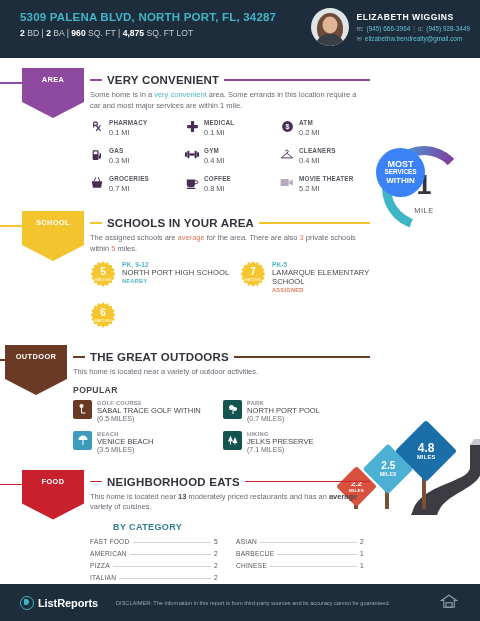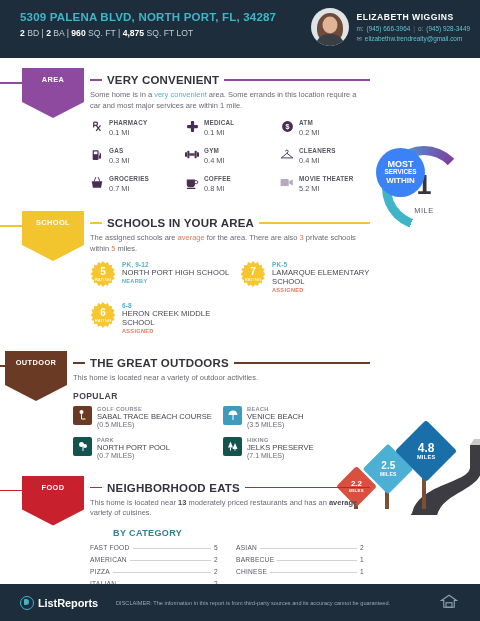--- a/index.html
+++ b/index.html
@@ -368,25 +368,20 @@
               <div class="nm">LAMARQUE ELEMENTARY SCHOOL</div>
               <div class="tag tag-assigned">ASSIGNED</div>
             </div>
           </div>
 
           <div class="school">
             <div class="star">
               <div class="n">6</div>
               <div class="r">RATING</div>
             </div>
-            <div class="sinfo">
-              <div class="grade">6-8</div>
-              <div class="nm">HERON CREEK MIDDLE SCHOOL</div>
-              <div class="tag tag-assigned">ASSIGNED</div>
-            </div>
           </div>
 
         </div>
       </div>
     </div>
 
     <div class="roadwrap">
       <svg class="rd" viewBox="0 0 140 92">
         <path d="M56 92 L86 92 C86 60 132 62 132 36 L132 14 L120 14 L120 36 C120 52 70 52 62 82 Z" fill="#3c3c42"></path>
         <path d="M120 14 L132 14 L136 8 L124 8 Z" fill="#c7c9cc"></path>
@@ -447,51 +442,51 @@
 
           <div class="out">
             <div class="osq" style="background:#6b3a24;">
               <svg width="12" height="12" viewBox="0 0 24 24" fill="#fff">
                   <circle cx="9" cy="6" r="4"></circle>
                   <path d="M9 10v10M9 20h8" stroke="#fff" stroke-width="2" fill="none"></path>
                 </svg>
             </div>
             <div class="oinfo">
               <div class="cat">GOLF COURSE</div>
-              <div class="nm">SABAL TRACE BEACH COURSE</div>
+              <div class="nm">SABAL TRACE GOLF WITHIN</div>
               <div class="mi">(0.5 MILES)</div>
-            </div>
-          </div>
-
-          <div class="out">
-            <div class="osq" style="background:#3d9bbd;">
-              <svg width="12" height="12" viewBox="0 0 24 24" fill="#fff">
-                  <path d="M3 12a9 9 0 0118 0H3z"></path>
-                  <rect x="11" y="12" width="2" height="10"></rect>
-                </svg>
-            </div>
-            <div class="oinfo">
-              <div class="cat">BEACH</div>
-              <div class="nm">VENICE BEACH</div>
-              <div class="mi">(3.5 MILES)</div>
             </div>
           </div>
 
           <div class="out">
             <div class="osq" style="background:#15534f;">
               <svg width="12" height="12" viewBox="0 0 24 24" fill="#fff">
                   <circle cx="9" cy="9" r="5"></circle>
                   <circle cx="16" cy="12" r="4"></circle>
                   <rect x="11" y="14" width="2" height="8"></rect>
                 </svg>
             </div>
             <div class="oinfo">
               <div class="cat">PARK</div>
               <div class="nm">NORTH PORT POOL</div>
               <div class="mi">(0.7 MILES)</div>
+            </div>
+          </div>
+
+          <div class="out">
+            <div class="osq" style="background:#3d9bbd;">
+              <svg width="12" height="12" viewBox="0 0 24 24" fill="#fff">
+                  <path d="M3 12a9 9 0 0118 0H3z"></path>
+                  <rect x="11" y="12" width="2" height="10"></rect>
+                </svg>
+            </div>
+            <div class="oinfo">
+              <div class="cat">BEACH</div>
+              <div class="nm">VENICE BEACH</div>
+              <div class="mi">(3.5 MILES)</div>
             </div>
           </div>
 
           <div class="out">
             <div class="osq" style="background:#15534f;">
               <svg width="12" height="12" viewBox="0 0 24 24" fill="#fff">
                   <path d="M7 3l5 12H2L7 3z"></path>
                   <path d="M16 6l5 12H11L16 6z"></path>
                   <rect x="6" y="15" width="2" height="6"></rect>
                   <rect x="15" y="18" width="2" height="3"></rect>

